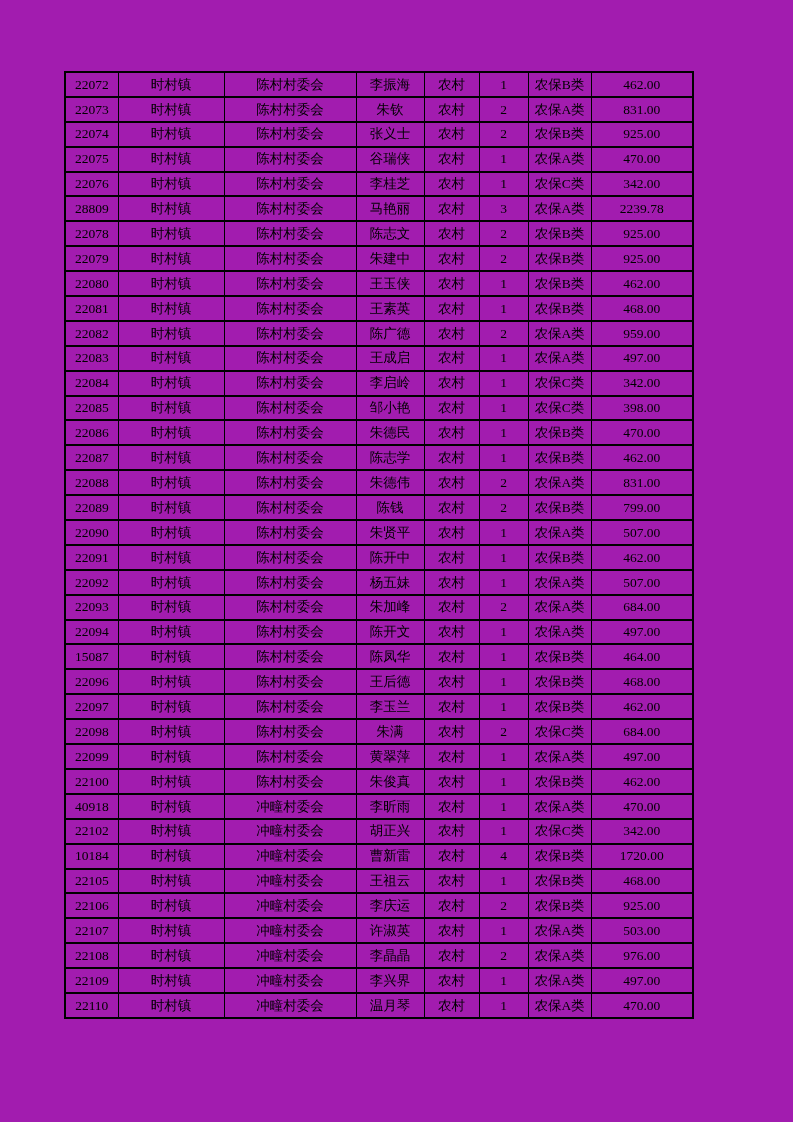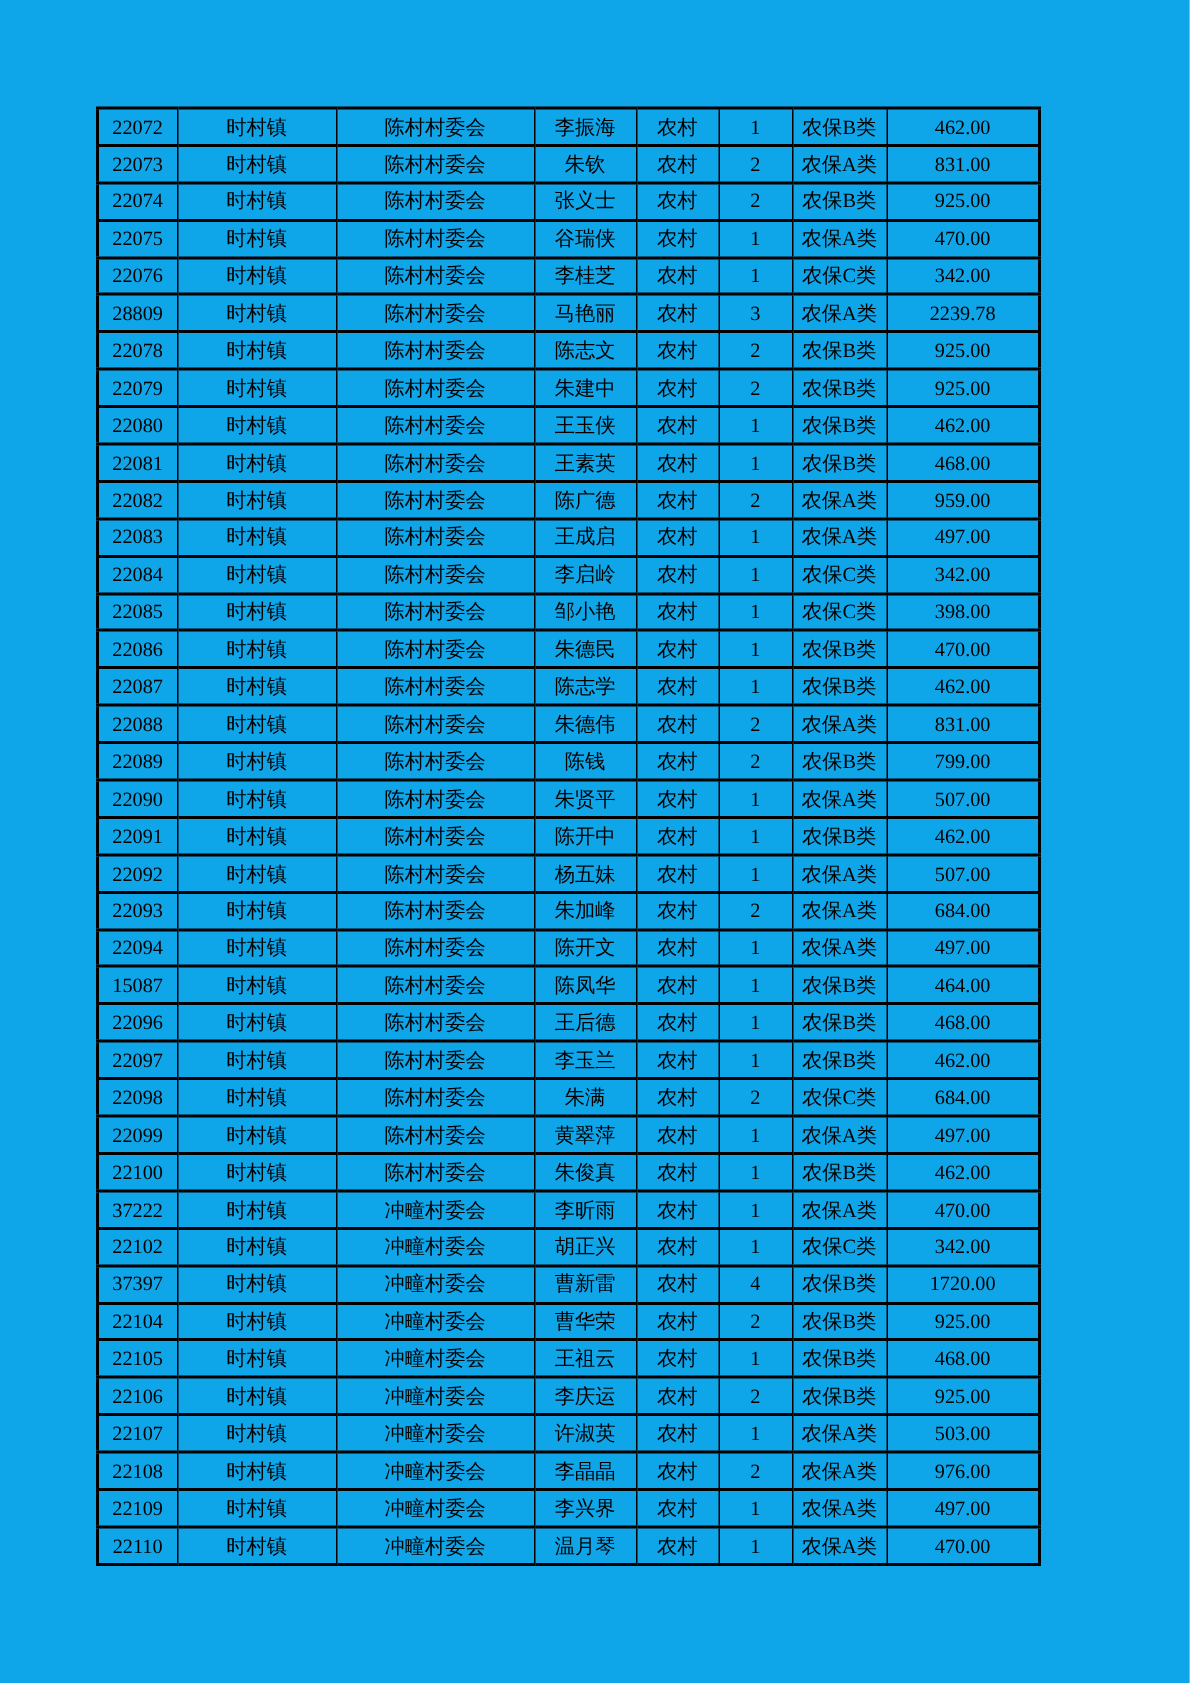--- a/index.html
+++ b/index.html
@@ -12,21 +12,21 @@
     height: 1122px;
     position: relative;
     font-family: "Liberation Serif", "DejaVu Serif", serif;
     color: #000000;
     overflow: hidden;
   }
   .page {
     position: absolute;
     left: 0; top: 0;
     width: 793px; height: 1122px;
-    background: #0ea5e9;
+    background: #a21caf;
   }
   table.data-table {
     position: absolute;
     left: 64px;
     top: 71px;
     width: 628px;
     border-collapse: collapse;
     table-layout: fixed;
     border: 2px solid #000000;
   }
@@ -354,58 +354,48 @@
           <td>22100</td>
           <td>时村镇</td>
           <td>陈村村委会</td>
           <td>朱俊真</td>
           <td>农村</td>
           <td>1</td>
           <td>农保B类</td>
           <td>462.00</td>
         </tr>
         <tr>
-          <td>37222</td>
+          <td>40918</td>
           <td>时村镇</td>
           <td>冲疃村委会</td>
           <td>李昕雨</td>
           <td>农村</td>
           <td>1</td>
           <td>农保A类</td>
           <td>470.00</td>
         </tr>
         <tr>
           <td>22102</td>
           <td>时村镇</td>
           <td>冲疃村委会</td>
           <td>胡正兴</td>
           <td>农村</td>
           <td>1</td>
           <td>农保C类</td>
           <td>342.00</td>
         </tr>
         <tr>
-          <td>37397</td>
+          <td>10184</td>
           <td>时村镇</td>
           <td>冲疃村委会</td>
           <td>曹新雷</td>
           <td>农村</td>
           <td>4</td>
           <td>农保B类</td>
           <td>1720.00</td>
-        </tr>
-        <tr>
-          <td>22104</td>
-          <td>时村镇</td>
-          <td>冲疃村委会</td>
-          <td>曹华荣</td>
-          <td>农村</td>
-          <td>2</td>
-          <td>农保B类</td>
-          <td>925.00</td>
         </tr>
         <tr>
           <td>22105</td>
           <td>时村镇</td>
           <td>冲疃村委会</td>
           <td>王祖云</td>
           <td>农村</td>
           <td>1</td>
           <td>农保B类</td>
           <td>468.00</td>

